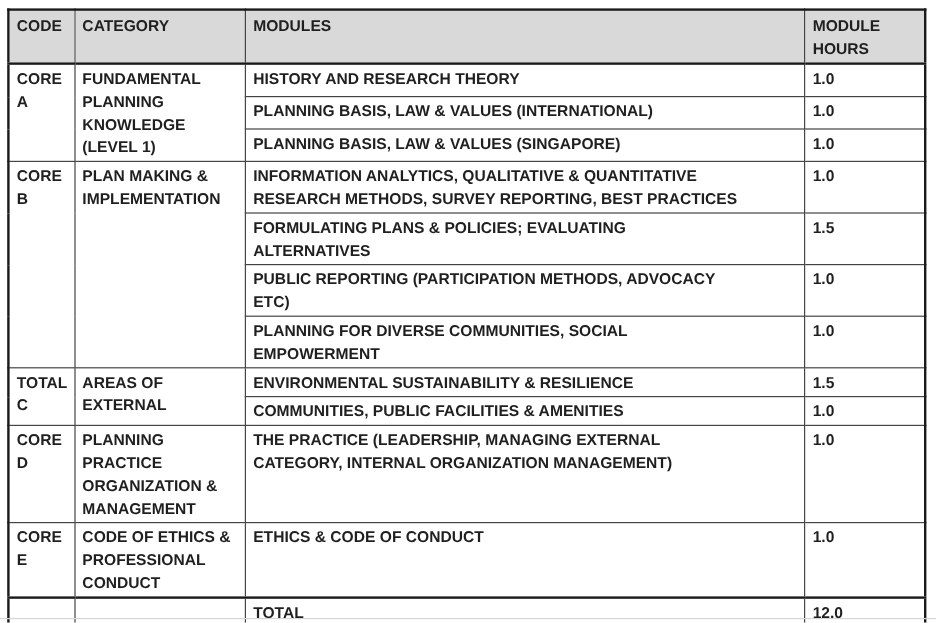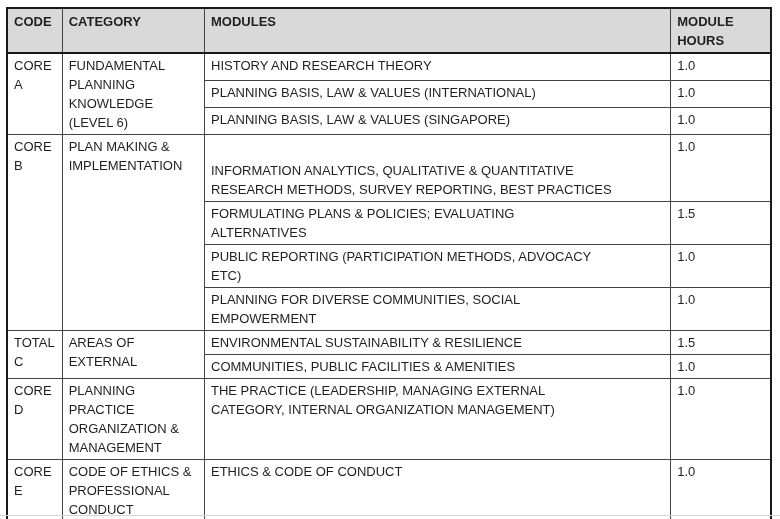--- a/index.html
+++ b/index.html
@@ -27,35 +27,36 @@
   }
   .modules-table th,
   .modules-table td {
     border: 1px solid #454545;
     vertical-align: top;
     text-align: left;
     font-size: 13px;
     line-height: 19px;
     padding: 2px 4px 2px 6px;
     overflow: hidden;
+    font-weight: bold;
   }
   .modules-table thead th {
     background: #d9d9d9;
     font-weight: bold;
     border-bottom: 2px solid #1a1a1a;
     height: 38px;
     padding-top: 3px;
   }
   .col-code     { width: 55px;  }
   .col-category { width: 142px; }
   .col-modules  { width: 465px; }
   .col-hours    { width: 100px; }
 
   .cell-text { display: block; }
-  .mw425 { max-width: 425px; margin-top: 24px; }
+  .mw425 { max-width: 425px; }
   .mw412 { max-width: 412px; }
   .mw380 { max-width: 380px; }
   .mw370 { max-width: 370px; }
   .mw120 { max-width: 120px; }
   .mw80  { max-width: 80px;  }
 
   .total-row td {
     border-top: 2px solid #1a1a1a;
     font-weight: bold;
     height: 19px;
@@ -90,21 +91,21 @@
           <th>MODULE HOURS</th>
         </tr>
       </thead>
       <tbody>
 
         <tr>
           <td rowspan="3">
               <span class="cell-text">CORE A</span>
             </td>
           <td rowspan="3">
-              <span class="cell-text">FUNDAMENTAL PLANNING KNOWLEDGE (LEVEL 6)</span>
+              <span class="cell-text">FUNDAMENTAL PLANNING KNOWLEDGE (LEVEL 1)</span>
             </td>
           <td>
               <span class="cell-text">HISTORY AND RESEARCH THEORY</span>
             </td>
           <td>1.0</td>
         </tr>
         <tr>
           <td>
               <span class="cell-text">PLANNING BASIS, LAW &amp; VALUES (INTERNATIONAL)</span>
             </td>

